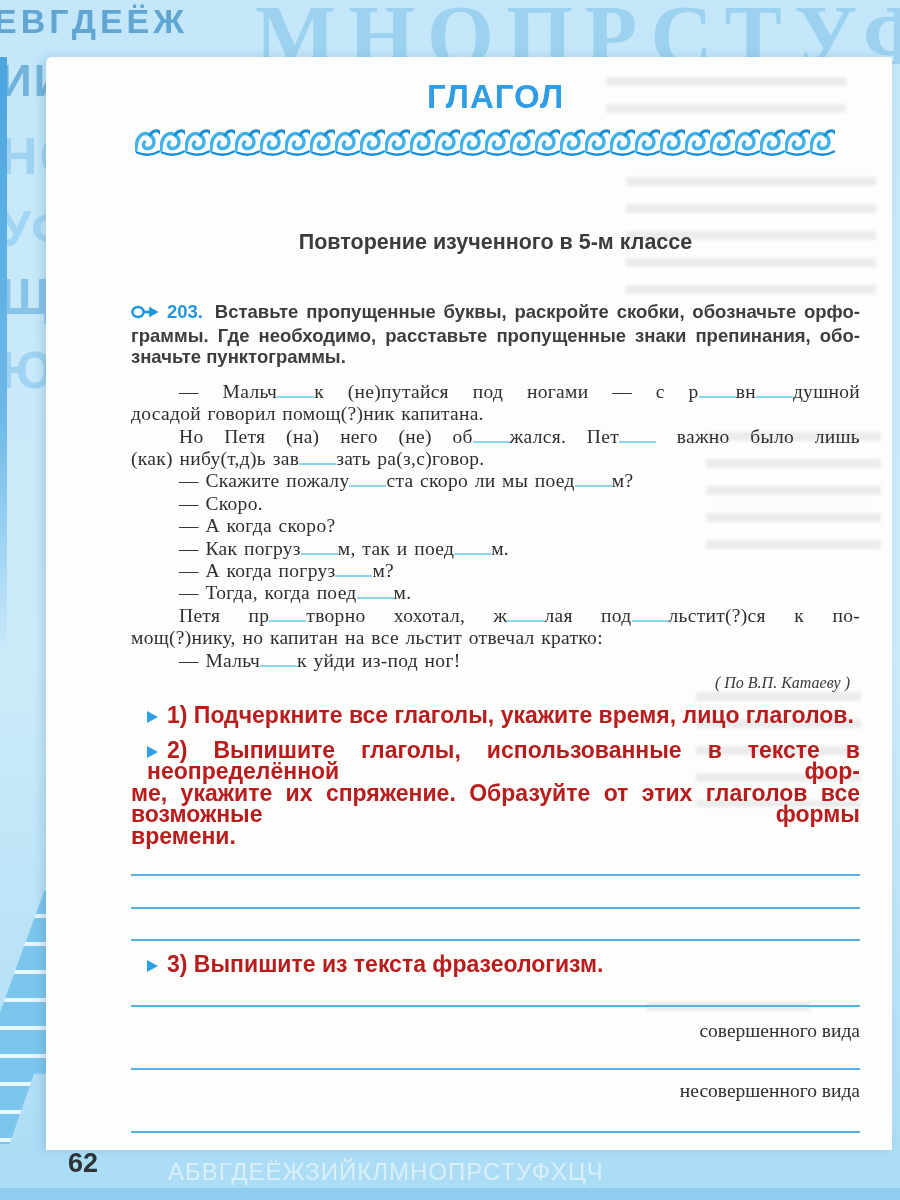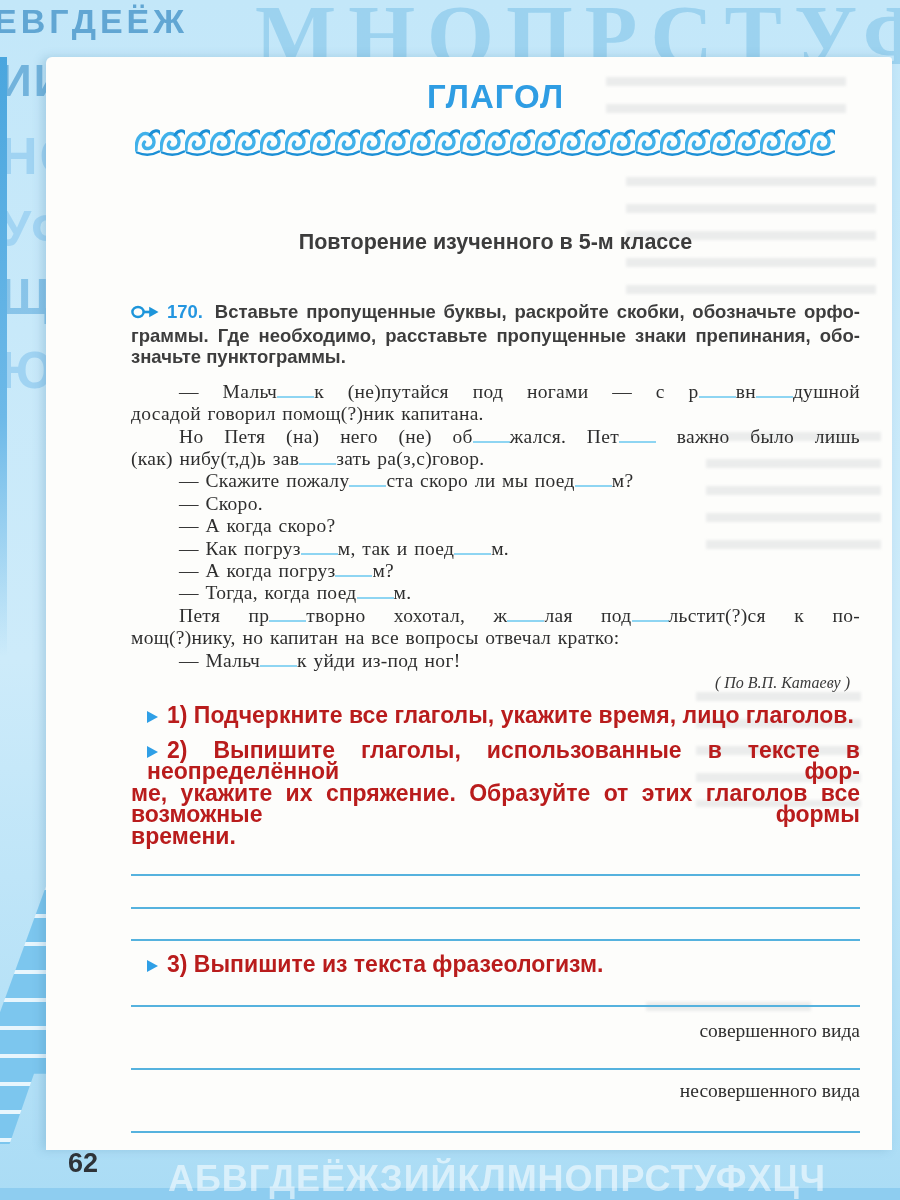--- a/index.html
+++ b/index.html
@@ -20,21 +20,21 @@
   .ll-2{top:200px;color:rgba(150,205,240,.75);font-size:50px;}
   .ll-3{top:268px;color:rgba(110,180,225,.7);font-size:50px;}
   .ll-4{top:340px;color:rgba(150,205,240,.8);font-size:52px;}
   .left-edge-strip{position:absolute;left:0;top:57px;width:7px;height:600px;
        background:linear-gradient(180deg,#4aa6de 0%,#6db9e8 60%,rgba(109,185,232,0) 100%);}
   .big-letter-a{position:absolute;left:-58px;top:806px;z-index:1;
        font-size:400px;font-weight:bold;line-height:1;
        background:repeating-linear-gradient(180deg,#7cc6ee 0 24px,#e8f6fd 24px 28px);
        -webkit-background-clip:text;background-clip:text;color:transparent;}
   .bottom-letters{position:absolute;left:168px;top:1158px;width:732px;overflow:hidden;
-       font-size:36px;font-weight:bold;color:rgba(255,255,255,.55);letter-spacing:1px;white-space:nowrap;z-index:2;}
+       font-size:24px;font-weight:normal;color:rgba(255,255,255,.55);letter-spacing:1px;white-space:nowrap;z-index:2;}
   .bottom-edge{position:absolute;left:0;top:1188px;width:900px;height:12px;background:#8ecdf0;z-index:1;}
   .page-number{position:absolute;left:68px;top:1148px;z-index:3;
        font-size:27px;font-weight:bold;color:#2e3338;}
 
   
   .page{position:absolute;left:46px;top:57px;right:8px;bottom:50px;z-index:2;
         background:#fdfdfb;border-radius:6px 3px 0 0;
         box-shadow:-4px 0 10px rgba(70,130,170,.25);}
   .content{position:relative;height:100%;padding:0 32px 0 85px;box-sizing:border-box;}
 
@@ -119,38 +119,38 @@
       </svg>
     </div>
 
     <h2 class="section-title">Повторение изученного в 5-м классе</h2>
 
     <div class="instr">
       <div class="just"><span class="task-icon"><svg width="28" height="16" viewBox="0 0 30 16" xmlns="http://www.w3.org/2000/svg">
               <ellipse cx="7.5" cy="8" rx="6" ry="5.4" fill="none" stroke="#1d95da" stroke-width="2.6"></ellipse>
               <path d="M13 8 h9" stroke="#1d95da" stroke-width="2.8"></path>
               <path d="M19.5 2.5 L29.5 8 L19.5 13.5 z" fill="#1d95da"></path>
-            </svg></span><span class="ex-num">170.</span> <span>Вставьте пропущенные буквы, раскройте скобки, обозначьте орфо-</span></div>
+            </svg></span><span class="ex-num">203.</span> <span>Вставьте пропущенные буквы, раскройте скобки, обозначьте орфо-</span></div>
       <div class="just">граммы. Где необходимо, расставьте пропущенные знаки препинания, обо-</div>
       <div>значьте пунктограммы.</div>
     </div>
 
     <div class="body-text">
       <div class="bl ind just with-blanks">— Мальч<span class="blank"></span>к (не)путайся под ногами — с р<span class="blank"></span>вн<span class="blank"></span>душной</div>
       <div class="bl with-blanks">досадой говорил помощ(?)ник капитана.</div>
       <div class="bl ind just with-blanks">Но Петя (на) него (не) об<span class="blank"></span>жался. Пет<span class="blank"></span> важно было лишь</div>
       <div class="bl with-blanks">(как) нибу(т,д)ь зав<span class="blank"></span>зать ра(з,с)говор.</div>
       <div class="bl ind with-blanks">— Скажите пожалу<span class="blank"></span>ста скоро ли мы поед<span class="blank"></span>м?</div>
       <div class="bl ind with-blanks">— Скоро.</div>
       <div class="bl ind with-blanks">— А когда скоро?</div>
       <div class="bl ind with-blanks">— Как погруз<span class="blank"></span>м, так и поед<span class="blank"></span>м.</div>
       <div class="bl ind with-blanks">— А когда погруз<span class="blank"></span>м?</div>
       <div class="bl ind with-blanks">— Тогда, когда поед<span class="blank"></span>м.</div>
       <div class="bl ind just with-blanks">Петя пр<span class="blank"></span>творно хохотал, ж<span class="blank"></span>лая под<span class="blank"></span>льстит(?)ся к по-</div>
-      <div class="bl with-blanks">мощ(?)нику, но капитан на все вопросы отвечал кратко:</div>
+      <div class="bl with-blanks">мощ(?)нику, но капитан на все льстит отвечал кратко:</div>
       <div class="bl ind with-blanks">— Мальч<span class="blank"></span>к уйди из-под ног!</div>
     </div>
 
     <div class="attribution">( По В.П. Катаеву )</div>
 
     <div class="task t1">
       <div class="task-first"><span class="tri"></span><span>1)</span> <span>Подчеркните все глаголы, укажите время, лицо глаголов.</span></div>
     </div>
 
     <div class="task" style="margin-top:13px;">

